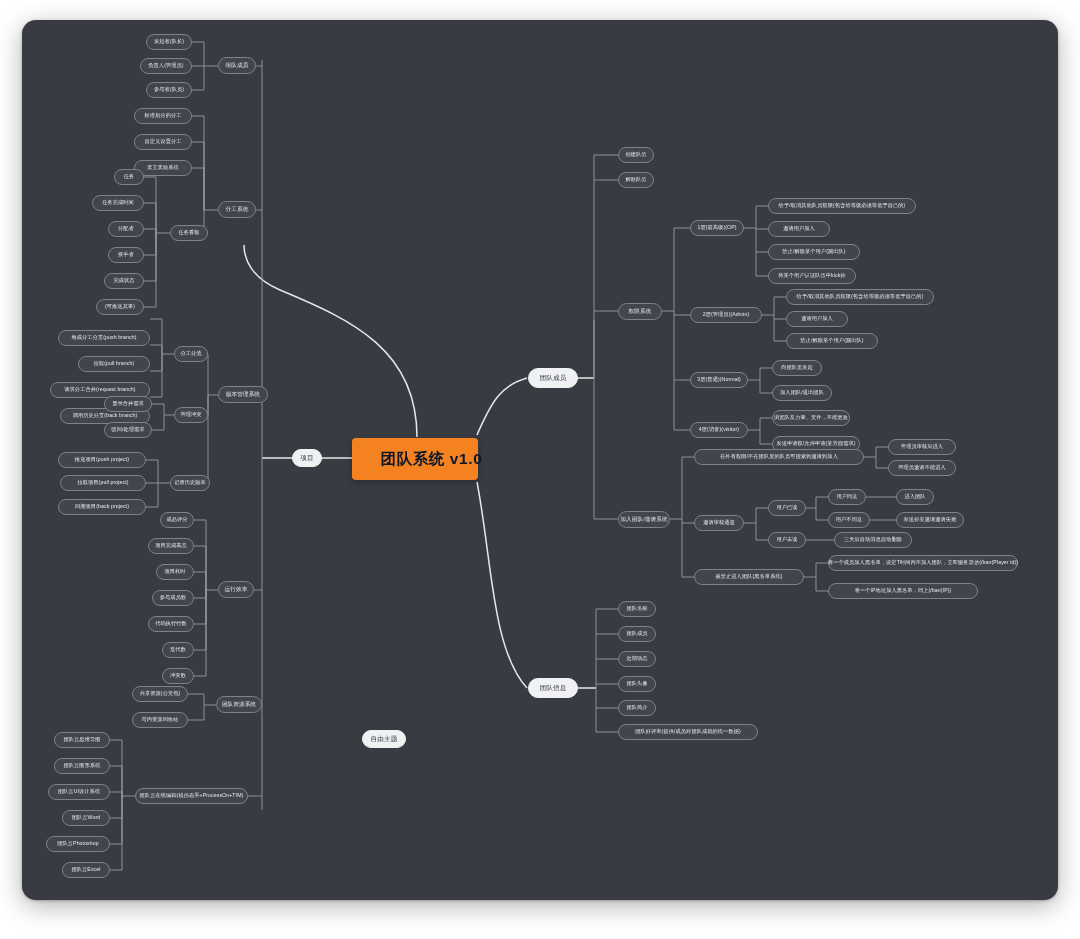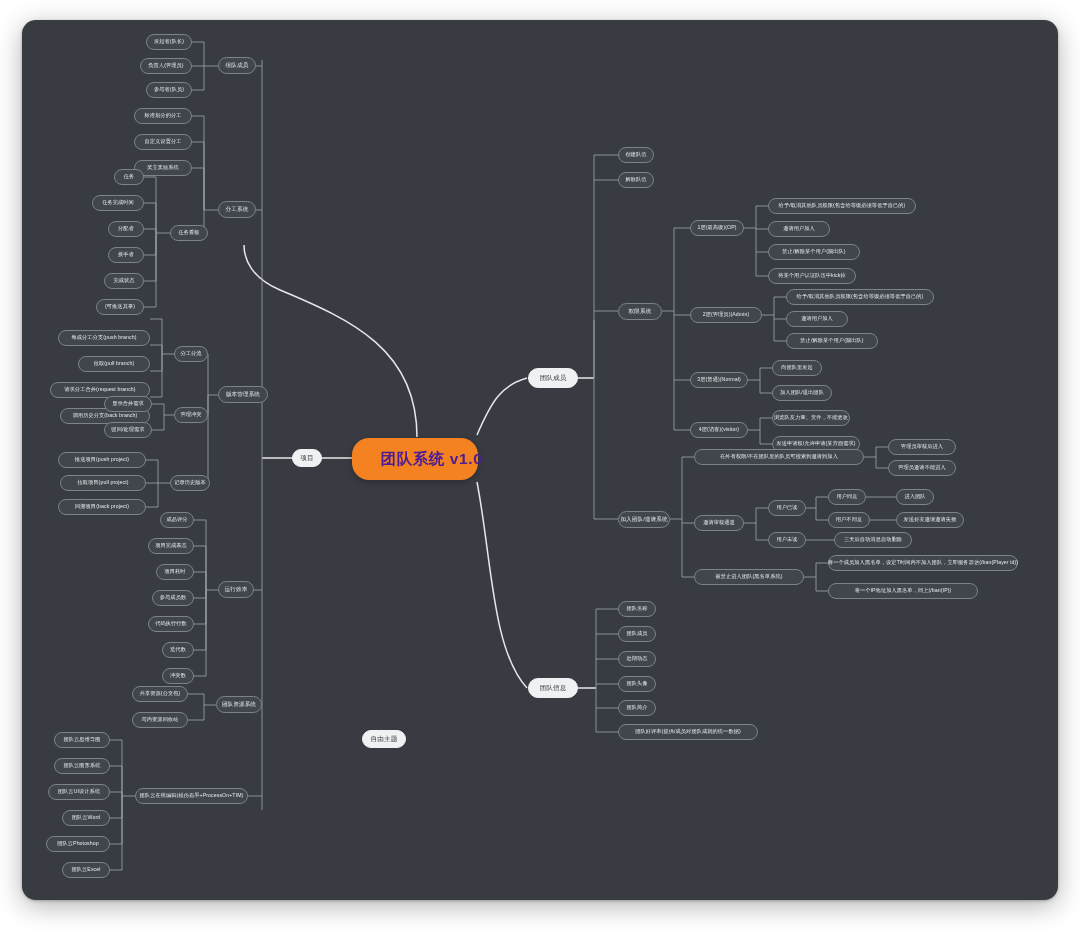--- a/index.html
+++ b/index.html
@@ -18,21 +18,21 @@
     border:1px solid #7d838b;border-radius:9px;
     font-size:5.2px;line-height:1.05;
     letter-spacing:.1px;
     display:flex;align-items:center;justify-content:center;
     padding:0 4px;white-space:nowrap;
     text-align:center;
     transform:translate(0,0);
   }
   .node.light{background:#f0f1f3;color:#34383e;border:1px solid #f0f1f3;font-size:6.6px;border-radius:11px;}
   .node.root{
-    background:#f58220;color:#4c1d95;border:none;border-radius:17px;
+    background:#f58220;color:#0f172a;border:none;border-radius:4px;
     font-size:15.5px;font-weight:600;letter-spacing:.6px;
     box-shadow:0 2px 6px rgba(0,0,0,.28);
     padding-left:37px;
   }
   .node.free{background:#f0f1f3;color:#34383e;border:1px solid #f0f1f3;font-size:6.6px;border-radius:10px;}
   .node.lvl2{font-size:5.6px;}
   .edge{fill:none;stroke:#9aa0a8;stroke-width:.85;}
   .edge.main{stroke:#e6e7e9;stroke-width:1.5;}
   .edge.stub{stroke:#b9bec4;stroke-width:1.1;}
 </style>

